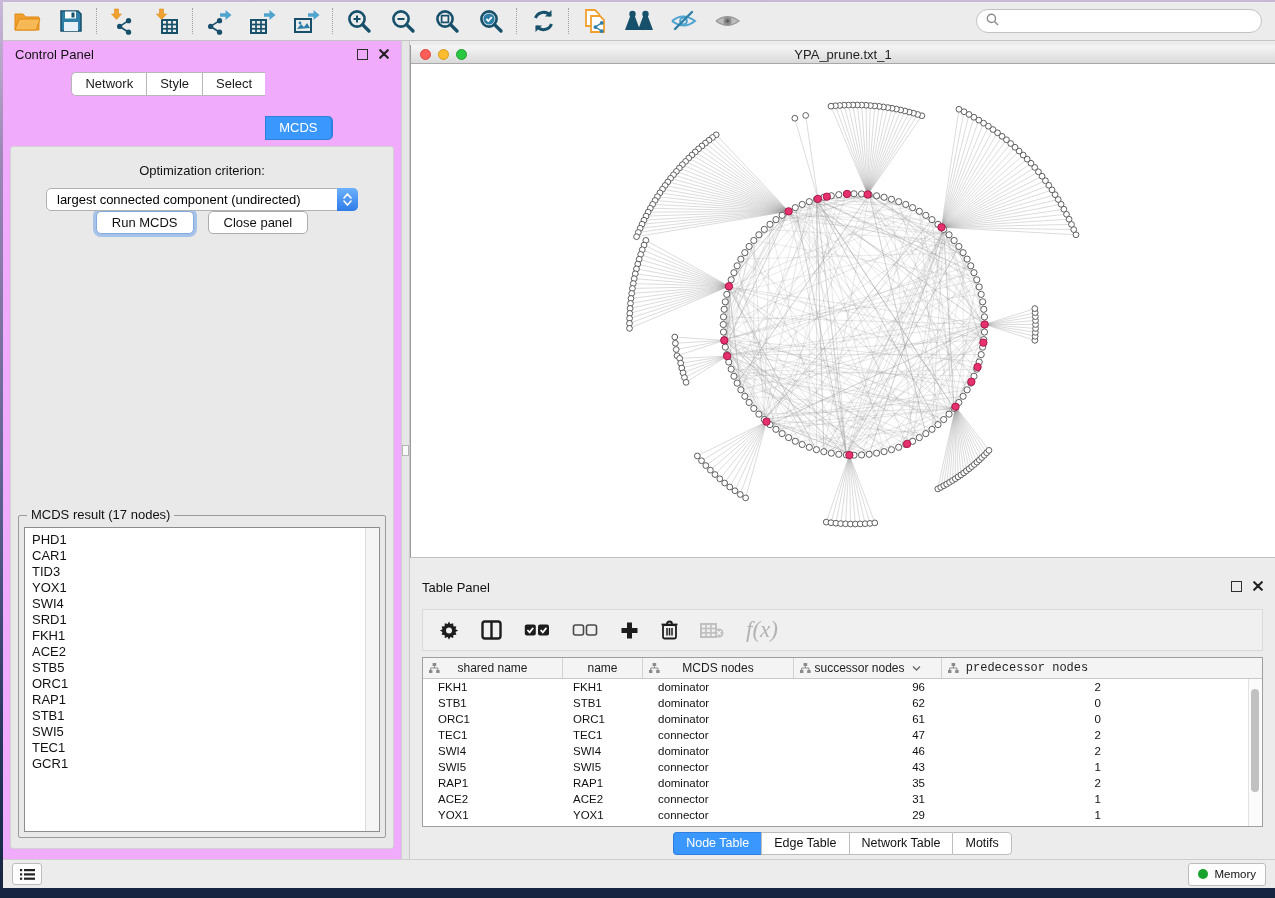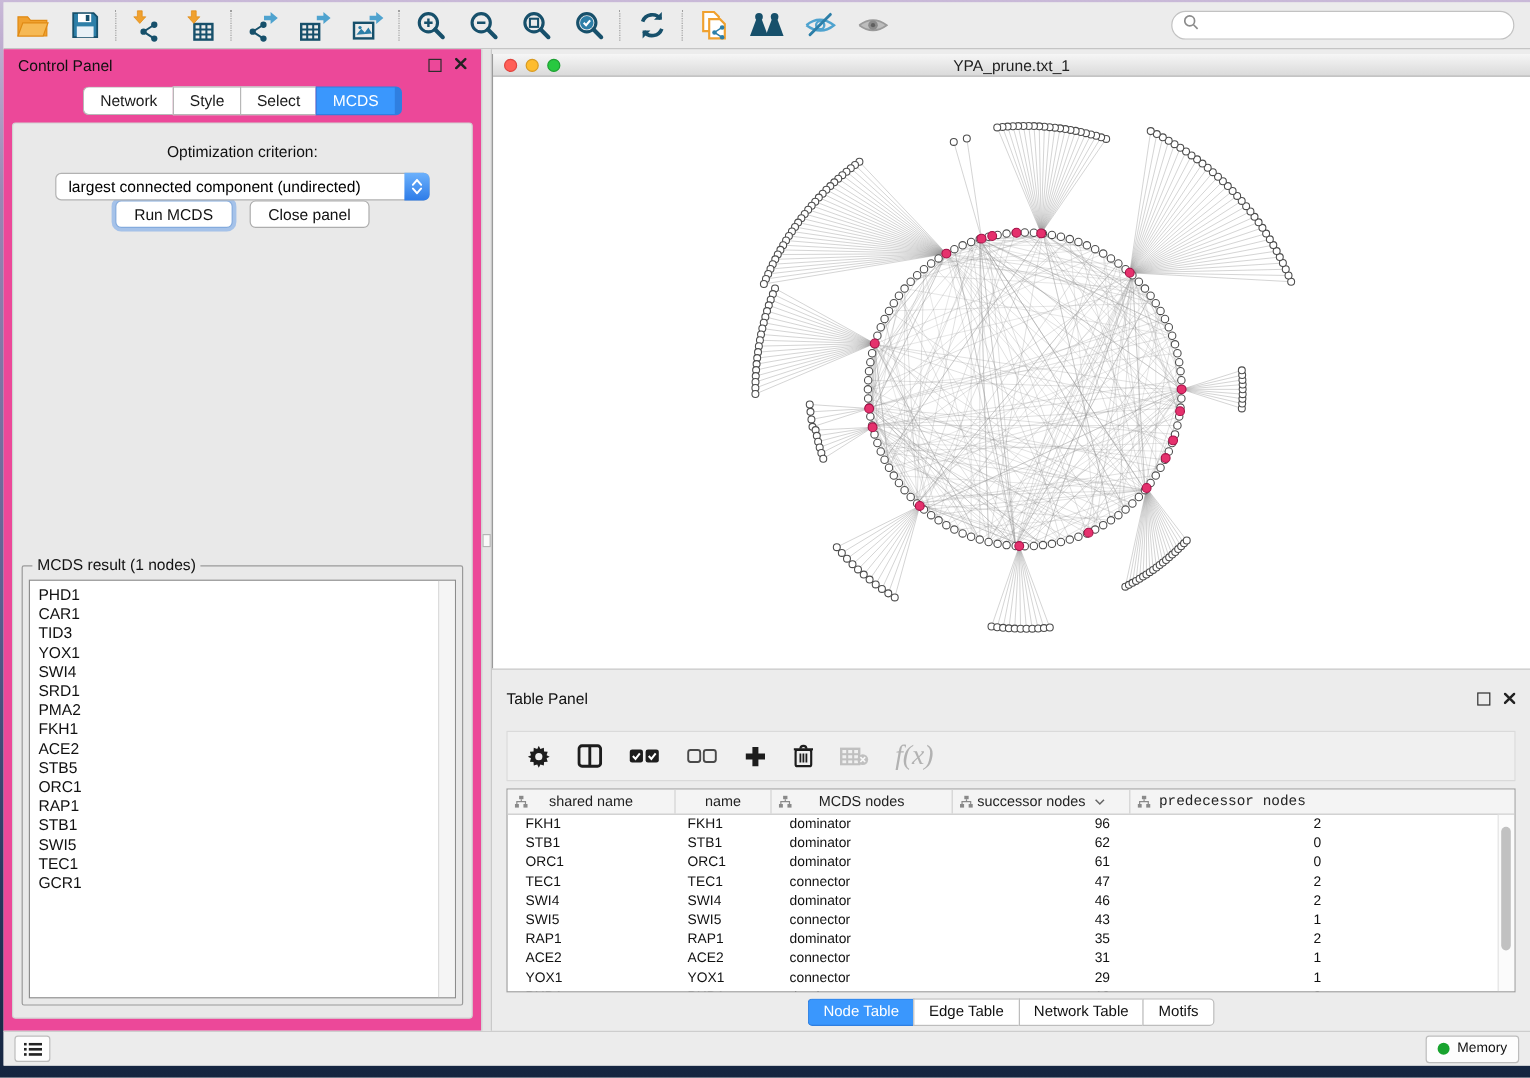--- a/index.html
+++ b/index.html
@@ -16,29 +16,29 @@
   .tb-group{display:flex;align-items:center;gap:12px;}
   .tb-btn{width:32px;height:30px;display:flex;align-items:center;justify-content:center;cursor:pointer;}
   .tb-sep{width:1px;height:26px;border-left:1px dotted #9f9f9f;margin:0 9px;}
   .tb-search{margin-left:auto;margin-right:5px;width:286px;height:24px;border:1px solid #c2c2c2;border-radius:13px;background:#fff;display:flex;align-items:center;padding:0 9px;gap:6px;box-sizing:border-box;}
   .tb-search input{border:none;outline:none;flex:1;font-size:12px;font-family:"Liberation Sans",sans-serif;background:transparent;}
 
   
   .main{flex:1;display:flex;min-height:0;}
 
   
-  .control-panel{flex:0 0 398px;display:flex;flex-direction:column;background:#ec4899;min-height:0;}
+  .control-panel{flex:0 0 398px;display:flex;flex-direction:column;background:#f0abfc;min-height:0;}
   .cp-header{height:26px;display:flex;align-items:center;padding:0 12px;}
   .panel-title{font-size:13px;color:#111;}
   .win-btns{margin-left:auto;display:flex;gap:11px;align-items:center;}
   .float-ico{width:9px;height:9px;border:1.6px solid #2e2e2e;background:transparent;}
   .cp-tabs{display:flex;justify-content:center;padding:5px 0 6px;}
   .seg-btn{font-size:13px;height:22px;line-height:22px;padding:0 13px;background:#fff;border:1px solid #b7b7b7;border-right:none;color:#1a1a1a;cursor:pointer;}
   .seg-btn:first-child{border-radius:5px 0 0 5px;}
-  .seg-btn:last-child{border-radius:0 5px 5px 0;border-right:6px solid #14532d;}
+  .seg-btn:last-child{border-radius:0 5px 5px 0;border-right:2px solid #14532d;margin-top:44px;}
   .seg-btn.active{background:#3a97fd;border-color:#2f7fe0;color:#fff;}
   .cp-body{flex:1;margin:0 7px 10px 7px;background:#e9e9e9;border:1px solid #d2d2d2;border-radius:3px;position:relative;padding-top:16px;box-sizing:border-box;}
   .opt-label{text-align:center;font-size:13px;color:#111;}
   .criterion-select{margin:10px auto 0;width:312px;height:23px;background:#fff;border:1px solid #b2b2b2;border-radius:5px;position:relative;font-size:13px;display:flex;align-items:center;padding-left:10px;box-sizing:border-box;cursor:pointer;}
   .select-stepper{position:absolute;right:-1px;top:-1px;bottom:-1px;width:21px;border-radius:0 5px 5px 0;background:linear-gradient(#6cb1fc,#2e7ce8);display:flex;flex-direction:column;align-items:center;justify-content:center;gap:1px;}
   .cp-buttons{display:flex;justify-content:center;gap:14px;margin-top:0;}
   .btn{font-size:13px;height:23px;padding:0 15px;background:#fff;border:1px solid #adadad;border-radius:5px;color:#111;cursor:pointer;font-family:"Liberation Sans",sans-serif;}
   .btn.default-focus{border-color:#84abdd;box-shadow:0 0 0 3px rgba(120,168,233,.6);}
   .result-group{position:absolute;left:7px;right:7px;top:368px;bottom:10px;border:1px solid #9a9a9a;border-radius:2px;}
   .group-title{position:absolute;top:-9px;left:8px;background:#e9e9e9;padding:0 4px;font-size:13px;color:#111;}
@@ -58,21 +58,21 @@
   .light{width:11px;height:11px;border-radius:50%;box-sizing:border-box;cursor:pointer;}
   .light.red{background:#ff5f57;border:1px solid #e0443e;}
   .light.yellow{background:#febc2e;border:1px solid #d89b22;}
   .light.green{background:#28c840;border:1px solid #1d9f31;}
   .net-title{position:absolute;left:0;right:0;text-align:center;font-size:13px;color:#222;}
   .net-canvas{flex:1;background:#fff;position:relative;overflow:hidden;}
   .net-canvas svg{position:absolute;inset:0;width:100%;height:100%;}
 
   
   .table-panel{flex:1;background:#ececec;border-top:1px solid #bfbfbf;display:flex;flex-direction:column;min-height:0;}
-  .tp-header{height:25px;display:flex;align-items:center;padding:12px 12px;}
+  .tp-header{height:25px;display:flex;align-items:flex-end;padding:12px 12px;}
   .tp-toolbar{margin:2px 12px 0;flex:0 0 40px;background:#f0f0f0;border:1px solid #dadada;display:flex;align-items:center;gap:22px;padding:0 16px;}
   .tpi{display:flex;align-items:center;justify-content:center;cursor:pointer;}
   .fx-label{font-family:"Liberation Serif",serif;font-style:italic;font-size:23px;color:#b2b2b2;}
   .tp-table{margin:6px 12px 0;flex:1;background:#fff;border:1px solid #9f9f9f;position:relative;overflow:hidden;min-height:0;}
   .t-head{display:grid;grid-template-columns:140px 80px 151px 148px 170px 1fr;height:20px;background:#f4f4f4;border-bottom:1px solid #c9c9c9;}
   .t-hcell{display:flex;align-items:center;justify-content:center;gap:5px;border-right:1px solid #d2d2d2;font-size:12px;color:#222;position:relative;cursor:pointer;}
   .t-hcell .tree{position:absolute;left:6px;}
   .t-hcell:last-child{border-right:none;font-family:Liberation Mono, monospace;}
   .t-row{display:grid;grid-template-columns:140px 80px 151px 148px 170px 1fr;height:16px;font-size:11.5px;color:#111;}
   .t-row div{display:flex;align-items:center;}
@@ -311,30 +311,29 @@
             <svg width="9" height="6" viewBox="0 0 9 6">
                 <path d="M1 1 L4.5 5 L8 1" fill="none" stroke="#fff" stroke-width="1.6" stroke-linecap="round"></path>
               </svg>
           </span>
         </div>
         <div class="cp-buttons">
           <button class="btn default-focus">Run MCDS</button>
           <button class="btn">Close panel</button>
         </div>
         <div class="result-group">
-          <span class="group-title">MCDS result (1 nodes)</span>
+          <span class="group-title">MCDS result (17 nodes)</span>
           <div class="result-list">
             <div class="list-items" id="result-items">
                 <div>PHD1</div>
                 <div>CAR1</div>
                 <div>TID3</div>
                 <div>YOX1</div>
                 <div>SWI4</div>
                 <div>SRD1</div>
-                <div>PMA2</div>
                 <div>FKH1</div>
                 <div>ACE2</div>
                 <div>STB5</div>
                 <div>ORC1</div>
                 <div>RAP1</div>
                 <div>STB1</div>
                 <div>SWI5</div>
                 <div>TEC1</div>
                 <div>GCR1</div>
               </div>

